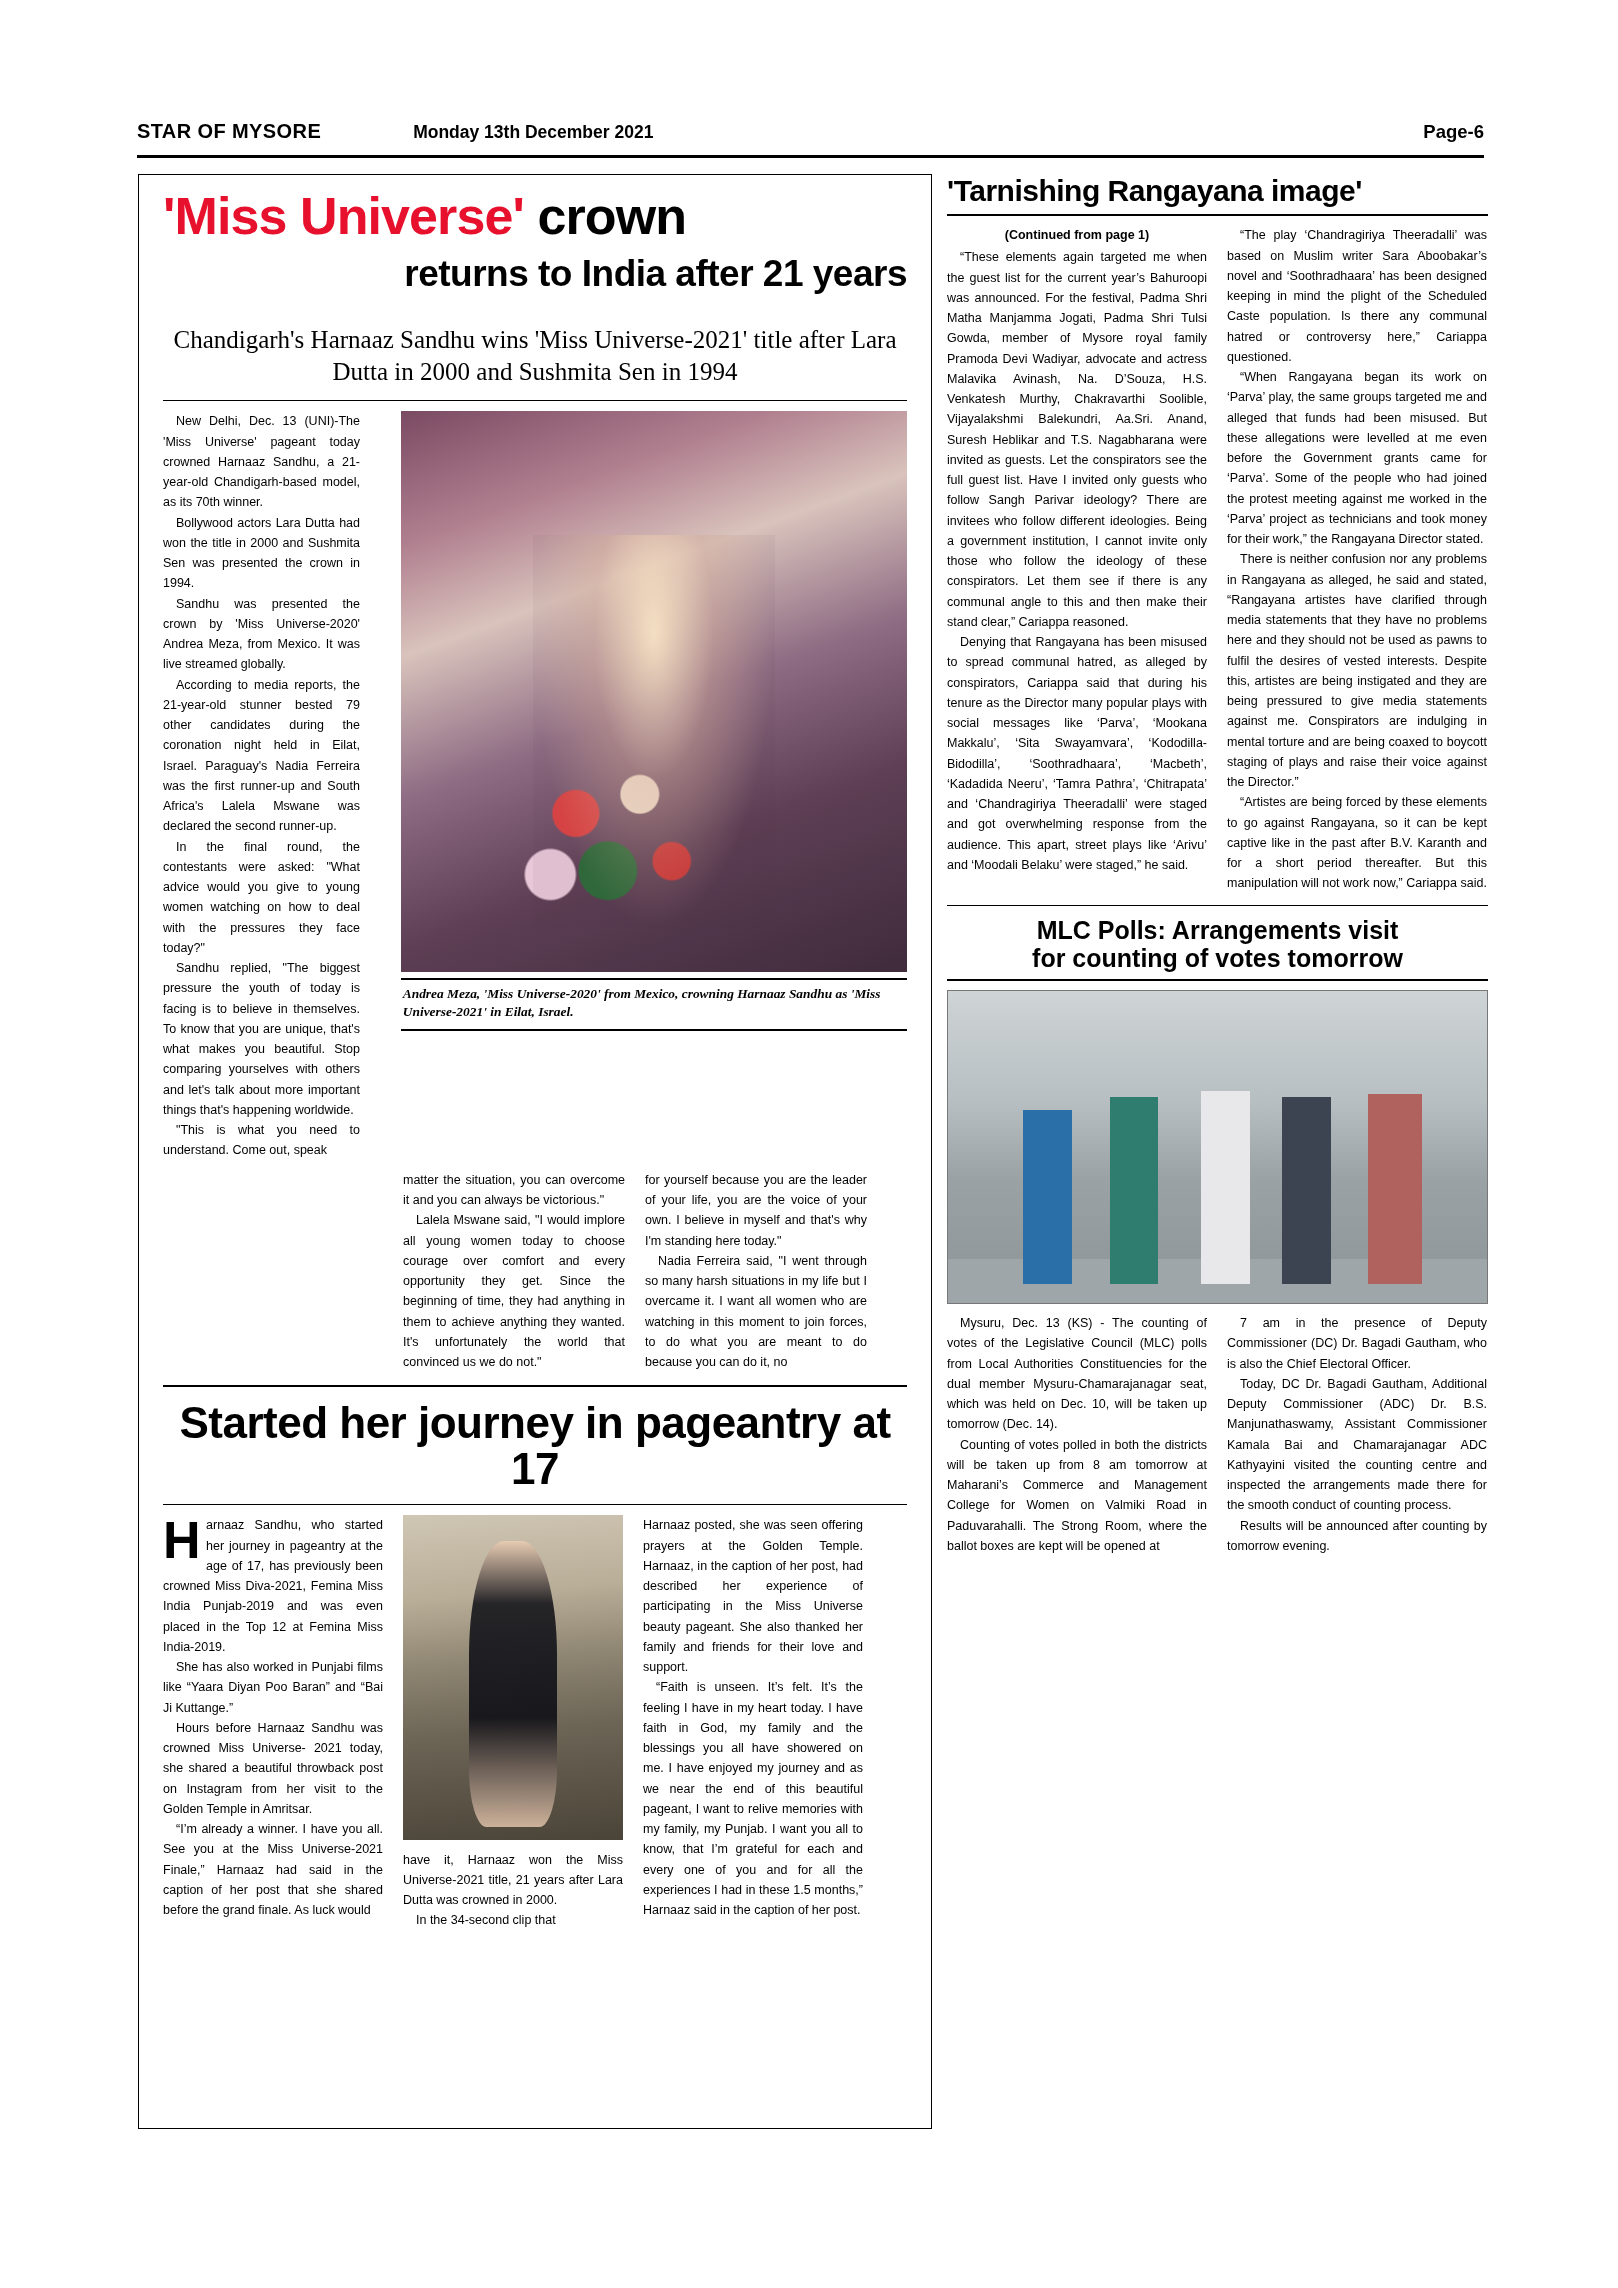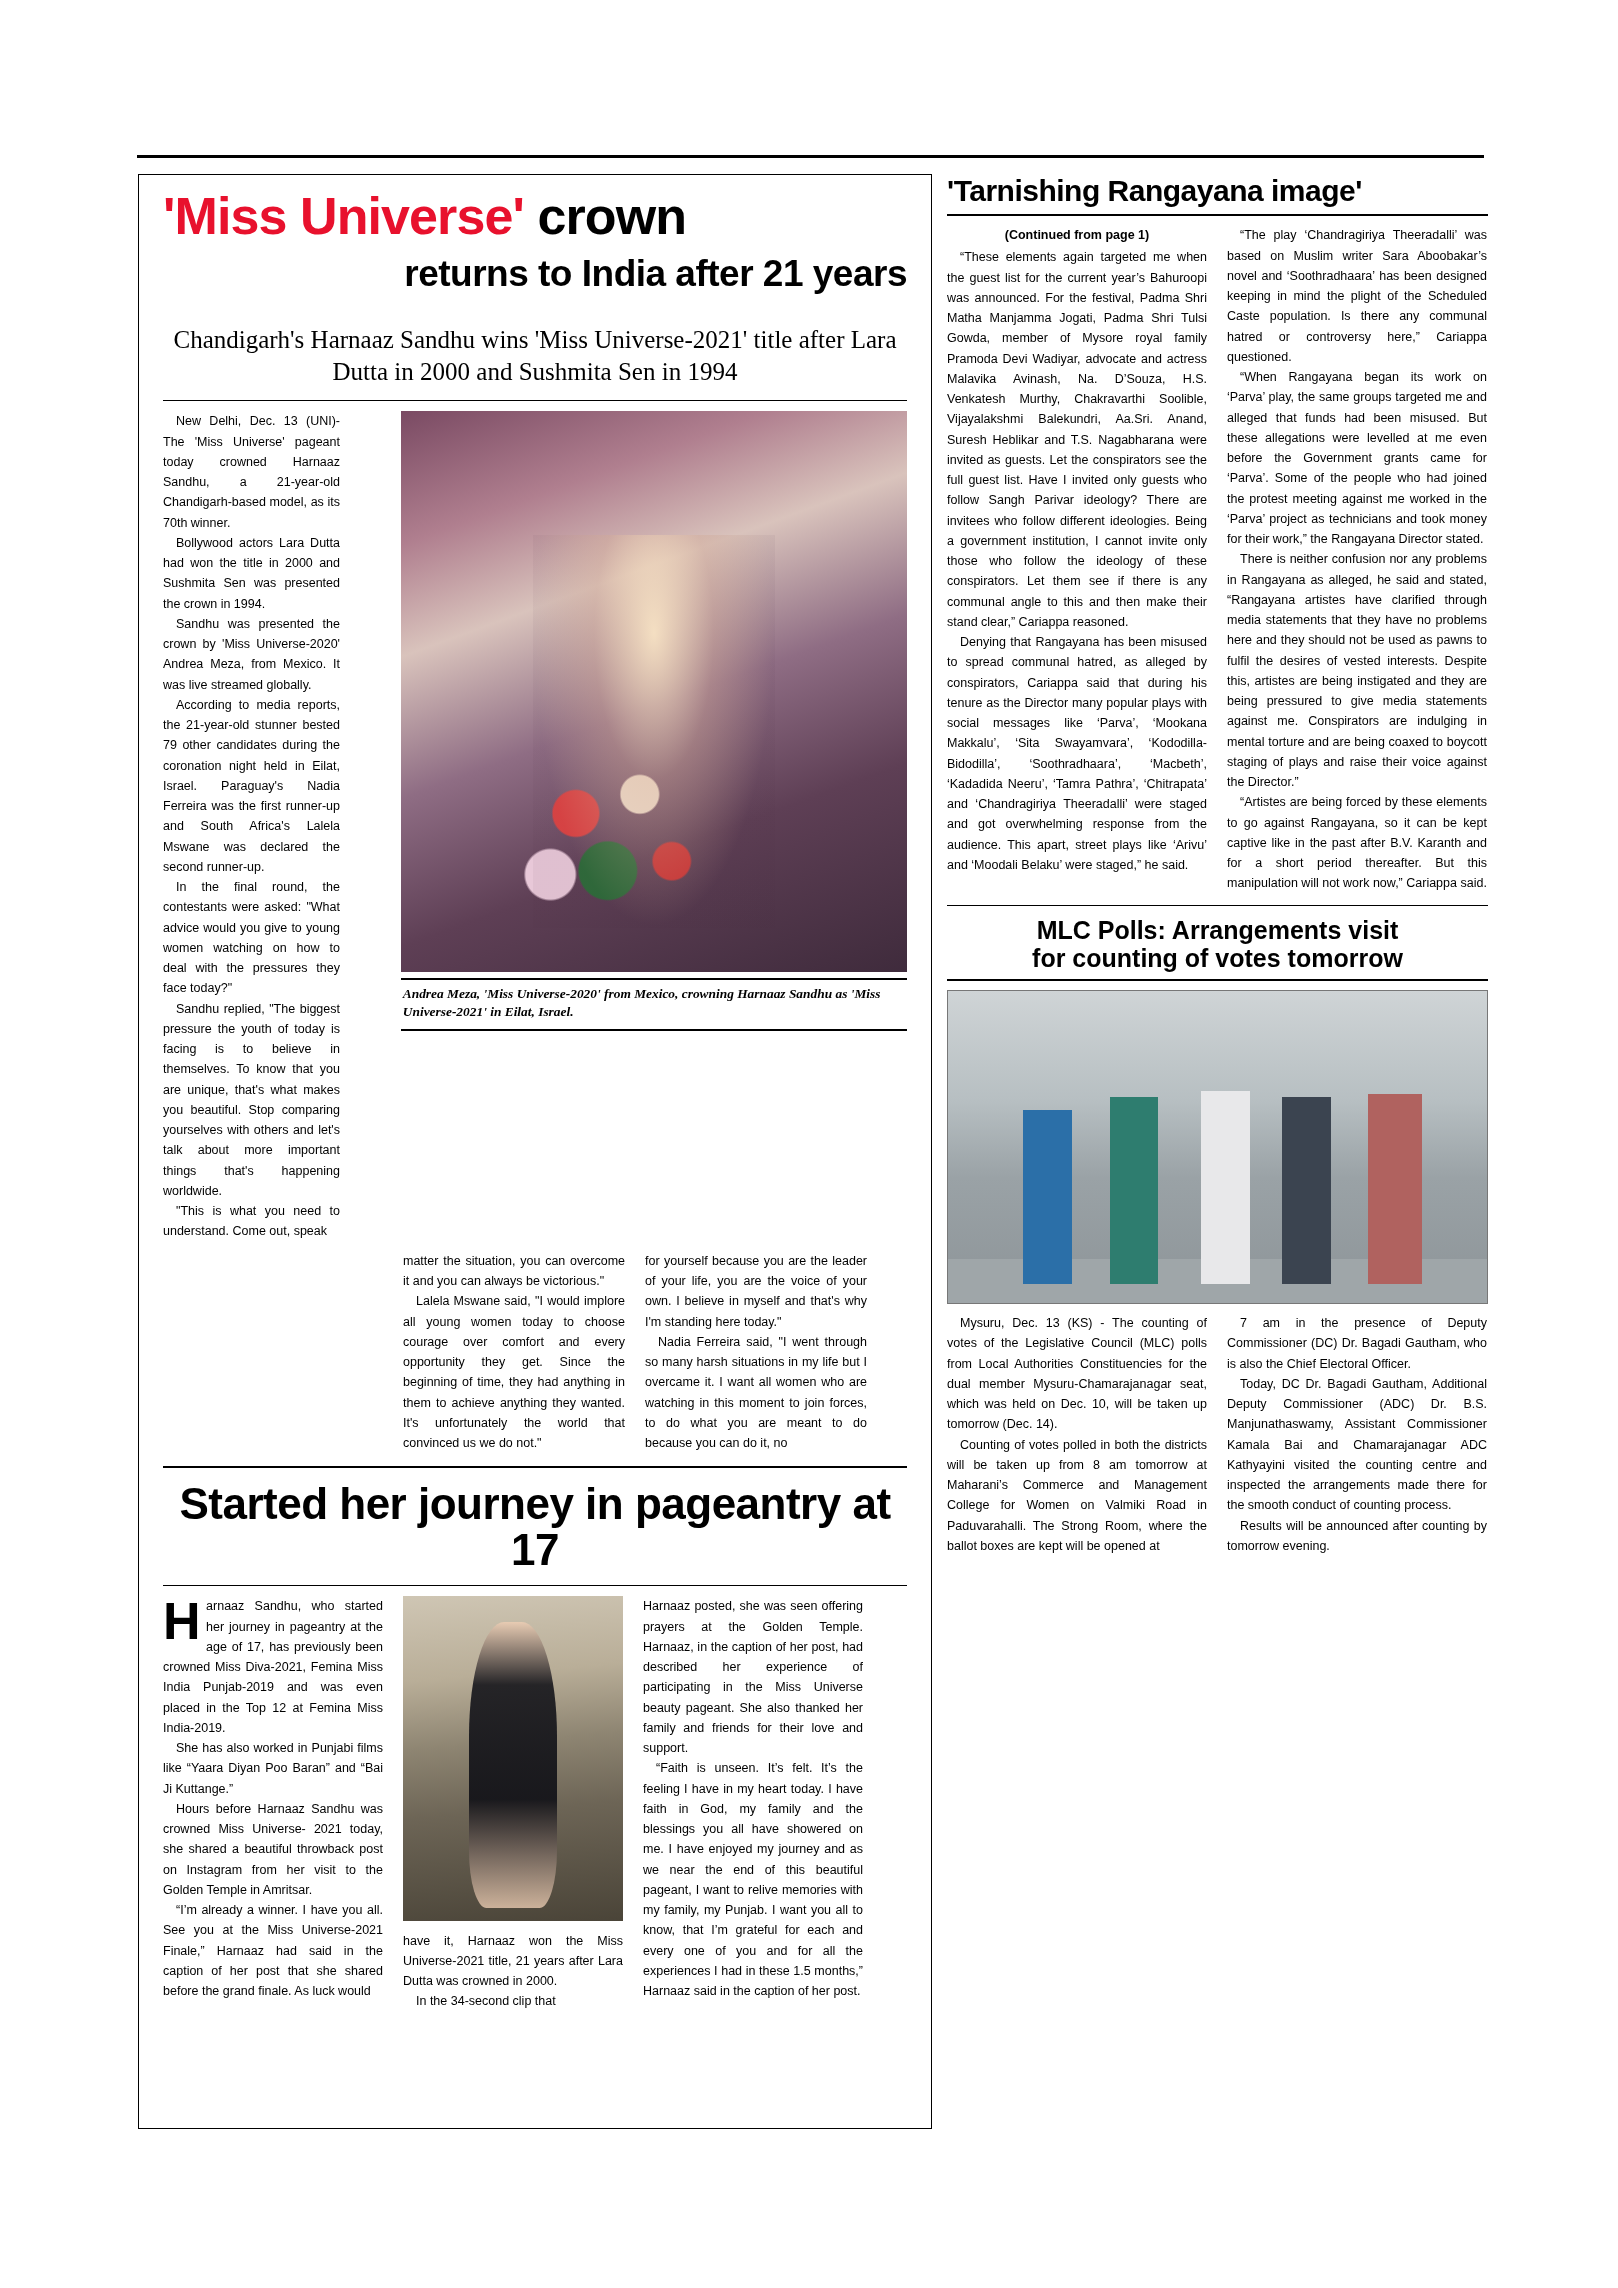--- a/index.html
+++ b/index.html
@@ -115,21 +115,20 @@
     gap: 27px;
   }
   .story-col-narrow {
     width: 220px;
     font-size: 12.5px;
     line-height: 1.62;
     text-align: justify;
   }
   .story-photo {
     width: 506px;
-    margin-left: 20px;
     padding-left: 14px;
   }
   .photo-ph {
     width: 506px;
     height: 561px;
     background: linear-gradient(160deg,#7a4a63 0%,#b07f8f 18%,#d9c3bc 33%,#8f6d84 52%,#5e3f55 72%,#3f2b3c 100%);
     position: relative;
     overflow: hidden;
   }
   .photo-ph:after {
@@ -307,20 +306,25 @@
     margin-top: 9.2px;
   }
   p { margin: 0 0 0 0; text-indent: 13px; }
   p.noind { text-indent: 0; }
 </style>
 </head>
 <body>
 
 <div class="page">
 
+  <div class="masthead">
+    <div class="mast-left">STAR OF MYSORE</div>
+    <div class="mast-date">Monday 13th December 2021</div>
+    <div class="mast-right">Page-6</div>
+  </div>
   <div class="rule-top"></div>
 
   <div class="left-block">
 
     <div class="headline-wrap">
       <div class="hl1">
         <span class="red">'Miss Universe'</span><span> crown</span>
       </div>
       <div class="hl2">returns to India after 21 years</div>
       <div class="subhead">Chandigarh's Harnaaz Sandhu wins 'Miss Universe-2021' title after Lara Dutta in 2000 and Sushmita Sen in 1994</div>

